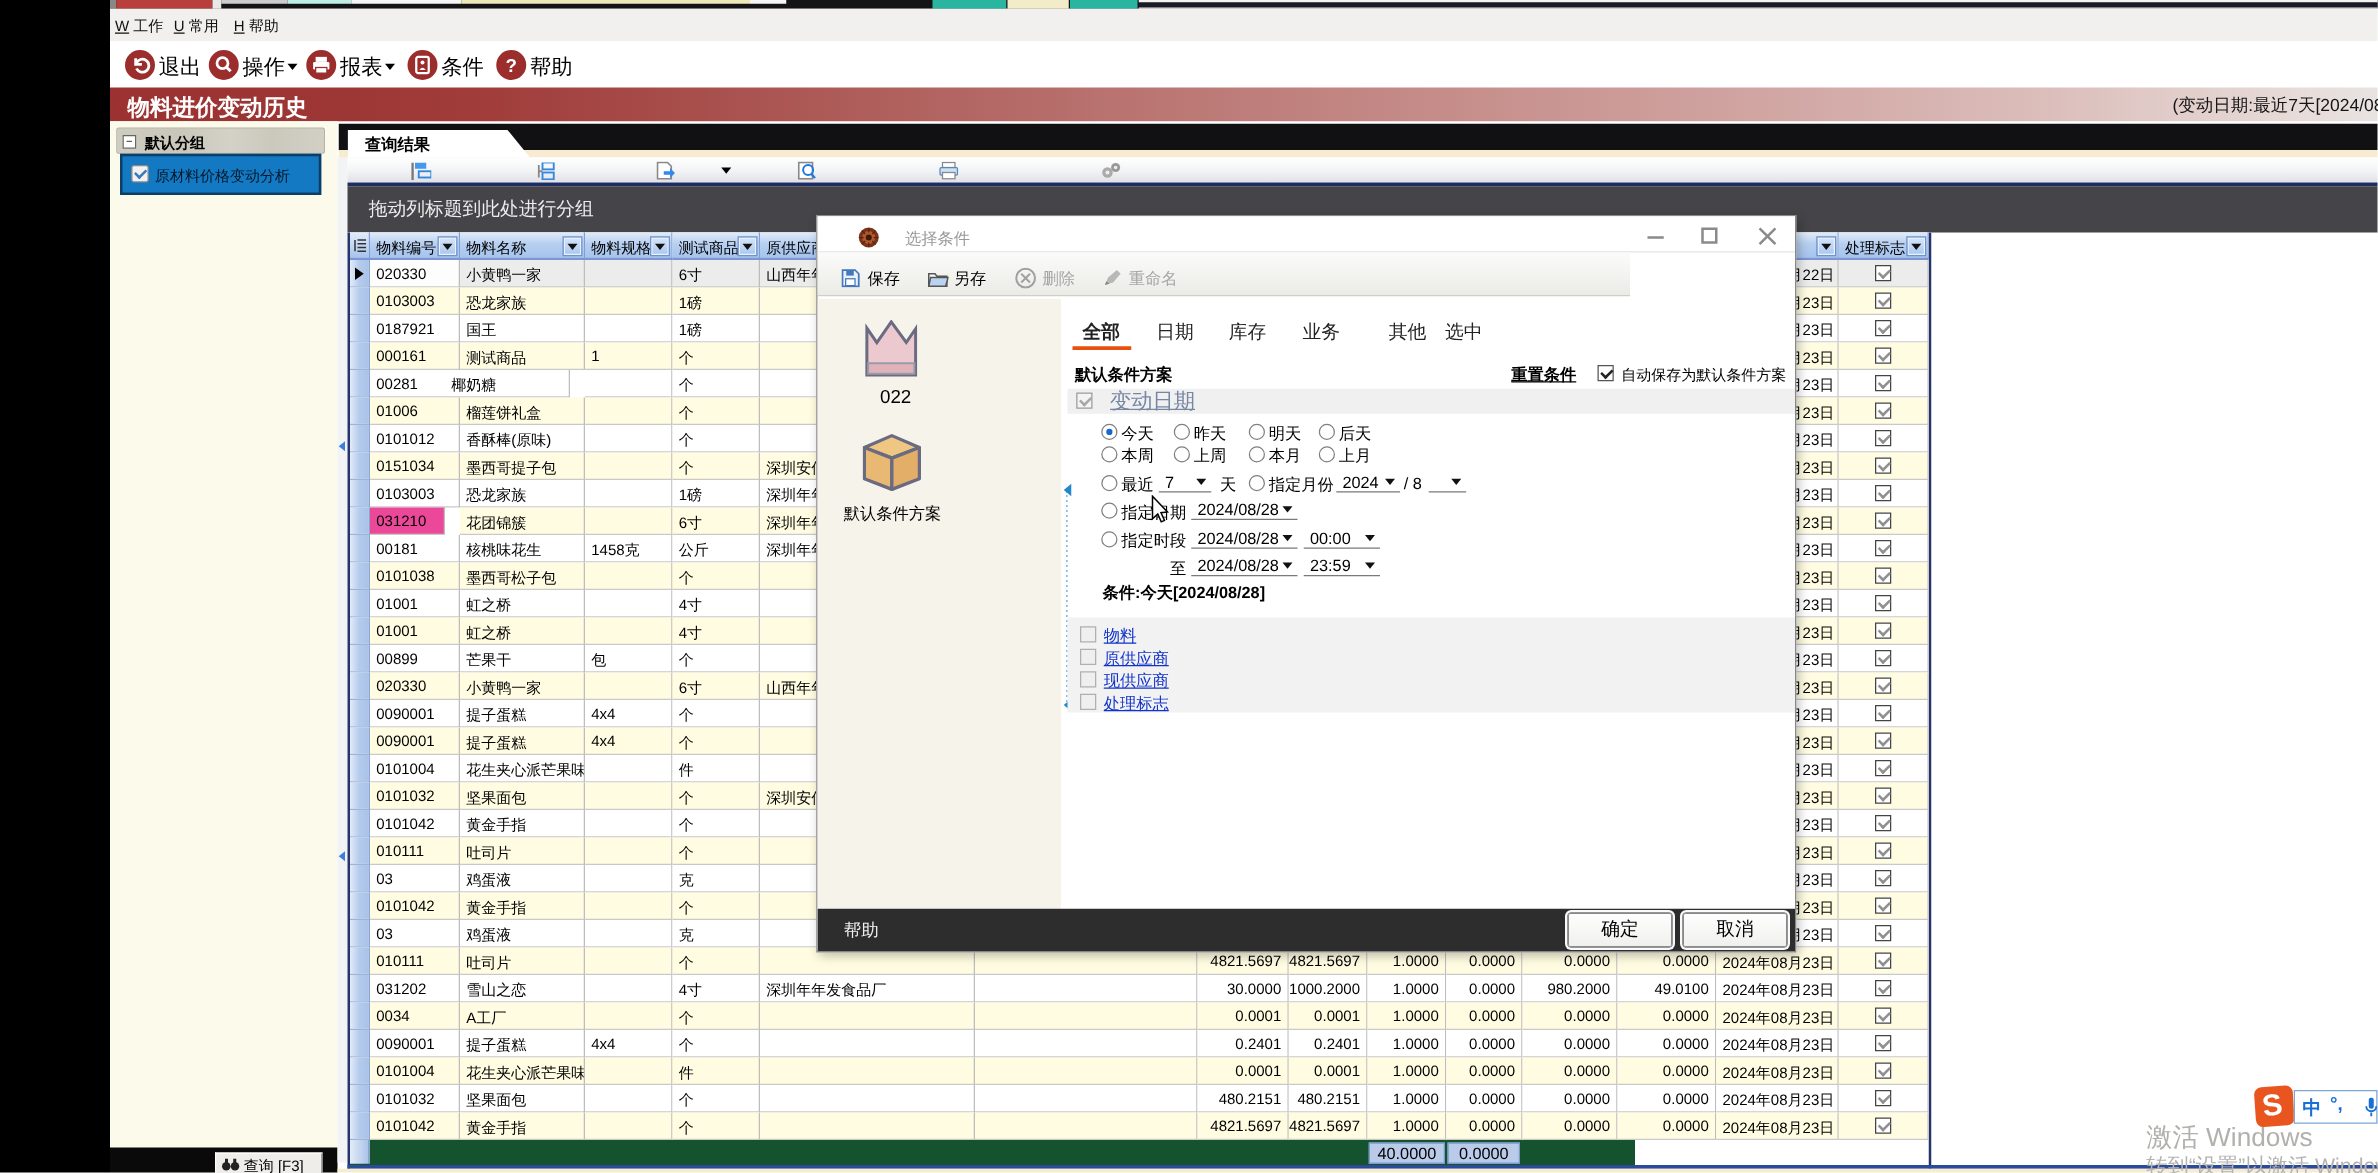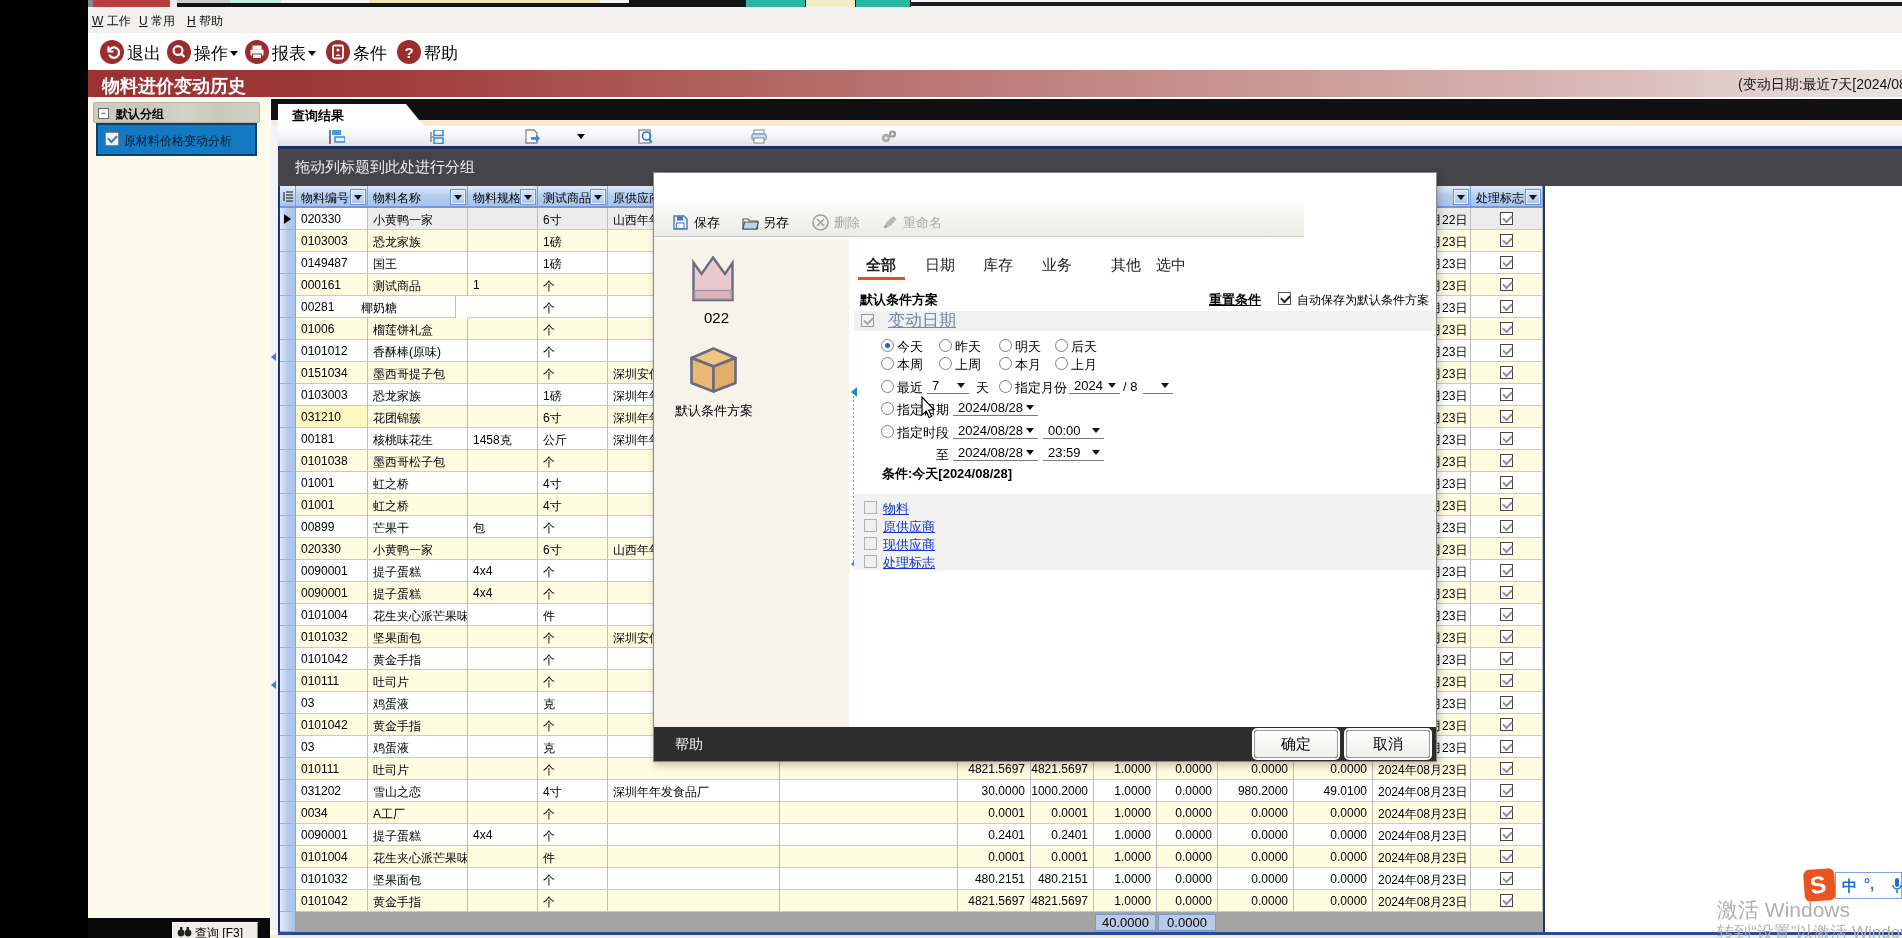--- a/index.html
+++ b/index.html
@@ -57,21 +57,21 @@
 .hind{position:absolute;left:0;top:0;width:16px;height:22px;background:linear-gradient(180deg,#e2ecfa,#a6c4ec);border-right:1px solid #7e9fd4;border-bottom:2px solid #7b96d6}
 .rw{position:absolute;left:0;width:1263px;height:22px}
 .cl{position:absolute;top:0;height:22px;border-right:1px solid #bdbdbd;border-bottom:1px solid #c9c9c9;font-size:12px;color:#000;overflow:hidden;white-space:nowrap}
 .cl .v{position:absolute;top:4px}
 .lv{left:5px}
 .rv{right:5px}
 .ind{background:linear-gradient(90deg,#e3ebf8 0%,#b4cbec 50%,#a9c2e8 100%);border-right:1px solid #8aa6d2;border-bottom:1px solid #9db4d8}
 .arr{position:absolute;left:4px;top:6px;width:0;height:0;border-top:5px solid transparent;border-bottom:5px solid transparent;border-left:7px solid #000}
 .ckt{position:absolute;left:50%;top:4px;margin-left:-7px;width:13px;height:13px;border:1px solid #444;background:#fff}
 .ckt:after{content:"";position:absolute;left:2px;top:2px;width:7px;height:4px;border-left:2px solid #909090;border-bottom:2px solid #909090;transform:rotate(-45deg)}
-#foot{left:280px;top:912px;width:1263px;height:20px;background:#a3a3a3}
+#foot{left:280px;top:912px;width:1028px;height:20px;background:#14532d}
 .sbox{position:absolute;top:2px;height:17px;background:#b9cbe8;border:1px solid #7a99cc;font-size:13px;color:#000;text-align:center;line-height:15px}
 #botln{left:278px;top:932px;width:1624px;height:3px;background:#2a4a9a}
 #botcream{left:270px;top:935px;width:1632px;height:3px;background:#f7ecd2}
 
 #dlg{left:653px;top:172px;width:784px;height:590px;background:#fff;border:1px solid #888;box-shadow:2px 3px 8px rgba(0,0,0,.25);overflow:hidden}
 #dtitle{position:absolute;left:0;top:0;width:782px;height:29px;background:#fff;border-bottom:1px solid #e4e4e4}
 #dtitle .tx{position:absolute;left:70px;top:9px;font-size:13px;color:#9a9a9a}
 .wmin{position:absolute;left:664px;top:16px;width:13px;height:2px;background:#8a8a8a}
 .wmax{position:absolute;left:707px;top:9px;width:13px;height:13px;border:2px solid #8a8a8a}
 .wcls{position:absolute;left:752px;top:8px;width:15px;height:15px}
@@ -398,21 +398,21 @@
       <div class="cl" style="left:1093px;width:98px;background:#fffce1">
         <span class="v lv">2024年08月23日</span>
       </div>
       <div class="cl" style="left:1191px;width:72px;background:#fffce1">
         <div class="ckt"></div>
       </div>
     </div>
     <div class="rw" style="top:66px">
       <div class="cl ind" style="left:0;width:16px"></div>
       <div class="cl" style="left:16px;width:72px;background:#ffffff">
-        <span class="v lv">0149487</span>
+        <span class="v lv">0187921</span>
       </div>
       <div class="cl" style="left:88px;width:100px;background:#ffffff">
         <span class="v lv">国王</span>
       </div>
       <div class="cl" style="left:188px;width:70px;background:#ffffff">
         <span class="v lv"></span>
       </div>
       <div class="cl" style="left:258px;width:70px;background:#ffffff">
         <span class="v lv">1磅</span>
       </div>
@@ -712,21 +712,21 @@
       </div>
       <div class="cl" style="left:1093px;width:98px;background:#ffffff">
         <span class="v lv">2024年08月23日</span>
       </div>
       <div class="cl" style="left:1191px;width:72px;background:#ffffff">
         <div class="ckt"></div>
       </div>
     </div>
     <div class="rw" style="top:220px">
       <div class="cl ind" style="left:0;width:16px"></div>
-      <div class="cl" style="left:16px;width:72px;background:#fef9c3">
+      <div class="cl" style="left:16px;width:60px;background:#ec4899">
         <span class="v lv">031210</span>
       </div>
       <div class="cl" style="left:88px;width:100px;background:#fffce1">
         <span class="v lv">花团锦簇</span>
       </div>
       <div class="cl" style="left:188px;width:70px;background:#fffce1">
         <span class="v lv"></span>
       </div>
       <div class="cl" style="left:258px;width:70px;background:#fffce1">
         <span class="v lv">6寸</span>
@@ -1754,20 +1754,41 @@
     </div>
   </div>
 <div id="foot" class="ab">
     <div style="position:absolute;left:0;top:0;width:16px;height:19px;background:linear-gradient(90deg,#e3ebf8,#a9c2e8);border-right:1px solid #8aa6d2"></div>
     <div class="sbox" style="left:815px;width:61px">40.0000</div>
     <div class="sbox" style="left:878px;width:58px">0.0000</div>
   </div>
 <div id="botln" class="ab"></div>
 <div id="botcream" class="ab"></div>
 <div id="dlg" class="ab">
+    <div id="dtitle">
+      <svg class="ab" style="left:32px;top:8px" width="18" height="18" viewBox="0 0 18 18">
+        <circle cx="9" cy="9" r="8" fill="#7c3418"></circle>
+        <circle cx="9" cy="9" r="5.2" fill="#b05a30"></circle>
+        <circle cx="9" cy="9" r="2.4" fill="#401808"></circle>
+        <g stroke="#5a2410" stroke-width="1">
+          <line x1="9" y1="1.5" x2="9" y2="5"></line>
+          <line x1="9" y1="13" x2="9" y2="16.5"></line>
+          <line x1="1.5" y1="9" x2="5" y2="9"></line>
+          <line x1="13" y1="9" x2="16.5" y2="9"></line>
+          <line x1="3.7" y1="3.7" x2="6.2" y2="6.2"></line>
+          <line x1="11.8" y1="11.8" x2="14.3" y2="14.3"></line>
+          <line x1="3.7" y1="14.3" x2="6.2" y2="11.8"></line>
+          <line x1="11.8" y1="6.2" x2="14.3" y2="3.7"></line>
+        </g>
+      </svg>
+      <span class="tx">选择条件</span>
+      <div class="wmin"></div>
+      <div class="wmax"></div>
+      <div class="wcls"></div>
+    </div>
     <div id="dtb">
       <svg class="ab" style="left:19px;top:13px" width="15" height="15">
         <path d="M1 1 h10 l3 3 v10 h-13 z" fill="#e8f0fa" stroke="#4477bb" stroke-width="1.4"></path>
         <rect x="4" y="1.5" width="6" height="4" fill="#4477bb"></rect>
         <rect x="3.5" y="8" width="7.5" height="5.5" fill="#fff" stroke="#4477bb"></rect>
       </svg>
       <span class="dtl" style="left:40px">保存</span>
       <svg class="ab" style="left:88px;top:14px" width="17" height="14">
         <path d="M1 3 h5 l1.5 2 h8 v8 h-14.5 z" fill="#f8f8f4" stroke="#555" stroke-width="1.2"></path>
         <path d="M2.5 6 h14 l-2 7 h-13.5 z" fill="#b8d4f0" stroke="#555" stroke-width="1.2"></path>

